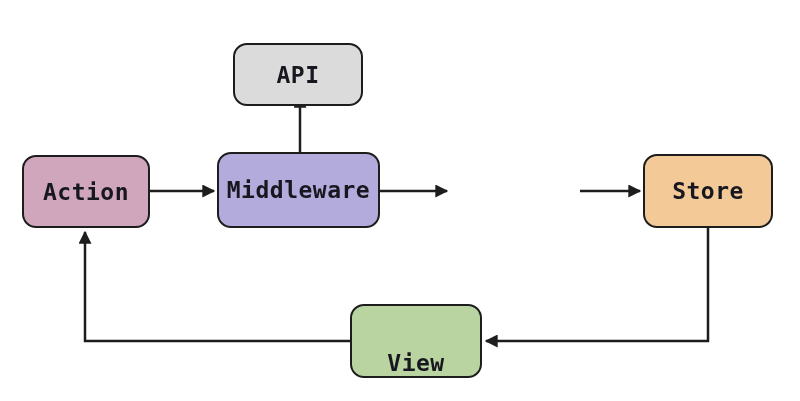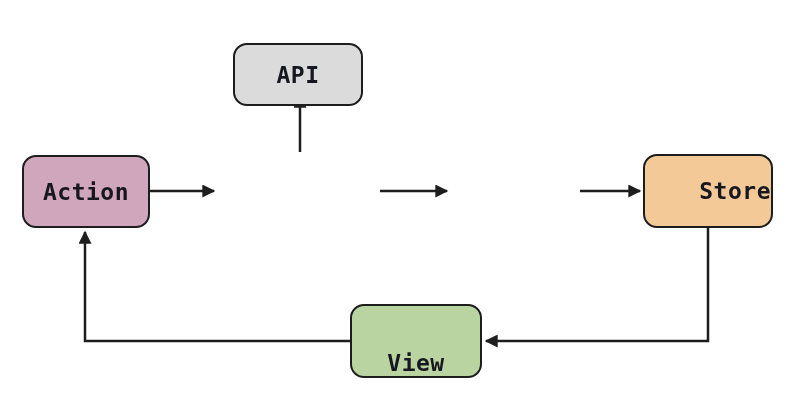--- a/index.html
+++ b/index.html
@@ -38,21 +38,21 @@
     font-size: 23px;
     font-weight: 600;
     letter-spacing: 0.5px;
     color: #17171f;
   }
 
   .node-api        { left: 233px; top: 23px;  width: 130px; height: 63px; margin-top: 20px; }
   .node-action     { left: 22px;  top: 155px; width: 128px; height: 73px; }
   .node-middleware { left: 217px; top: 152px; width: 163px; height: 76px; }
   .node-reducer    { left: 450px; top: 153px; width: 130px; height: 73px; }
-  .node-store      { left: 643px; top: 154px; width: 130px; height: 74px; justify-content: flex-end; }
+  .node-store      { left: 643px; top: 154px; width: 130px; height: 74px; }
   .node-view       { left: 350px; top: 304px; width: 132px; height: 74px; }
 </style>
 </head>
 <body>
 
 <div class="canvas">
 
   <svg class="edge-layer" viewBox="0 0 800 401" xmlns="http://www.w3.org/2000/svg">
     <defs>
       <marker id="arrowhead" viewBox="0 0 10 10" refX="9" refY="5" markerWidth="16" markerHeight="13" orient="auto" markerUnits="userSpaceOnUse">
@@ -69,20 +69,23 @@
   </svg>
 
   <div class="node node-api" style="background-color: rgb(219, 219, 219);">
     <span>API</span>
   </div>
 
   <div class="node node-action" style="background-color: rgb(207, 166, 188);">
     <span>Action</span>
   </div>
 
+  <div class="node node-middleware" style="background-color: rgb(179, 171, 220);">
+    <span>Middleware</span>
+  </div>
 
 
   <div class="node node-store" style="background-color: rgb(243, 202, 151);">
     <span>Store</span>
   </div>
 
   <div class="node node-view" style="background-color: rgb(186, 212, 161); align-items: flex-end;">
     <span>View</span>
   </div>
 

